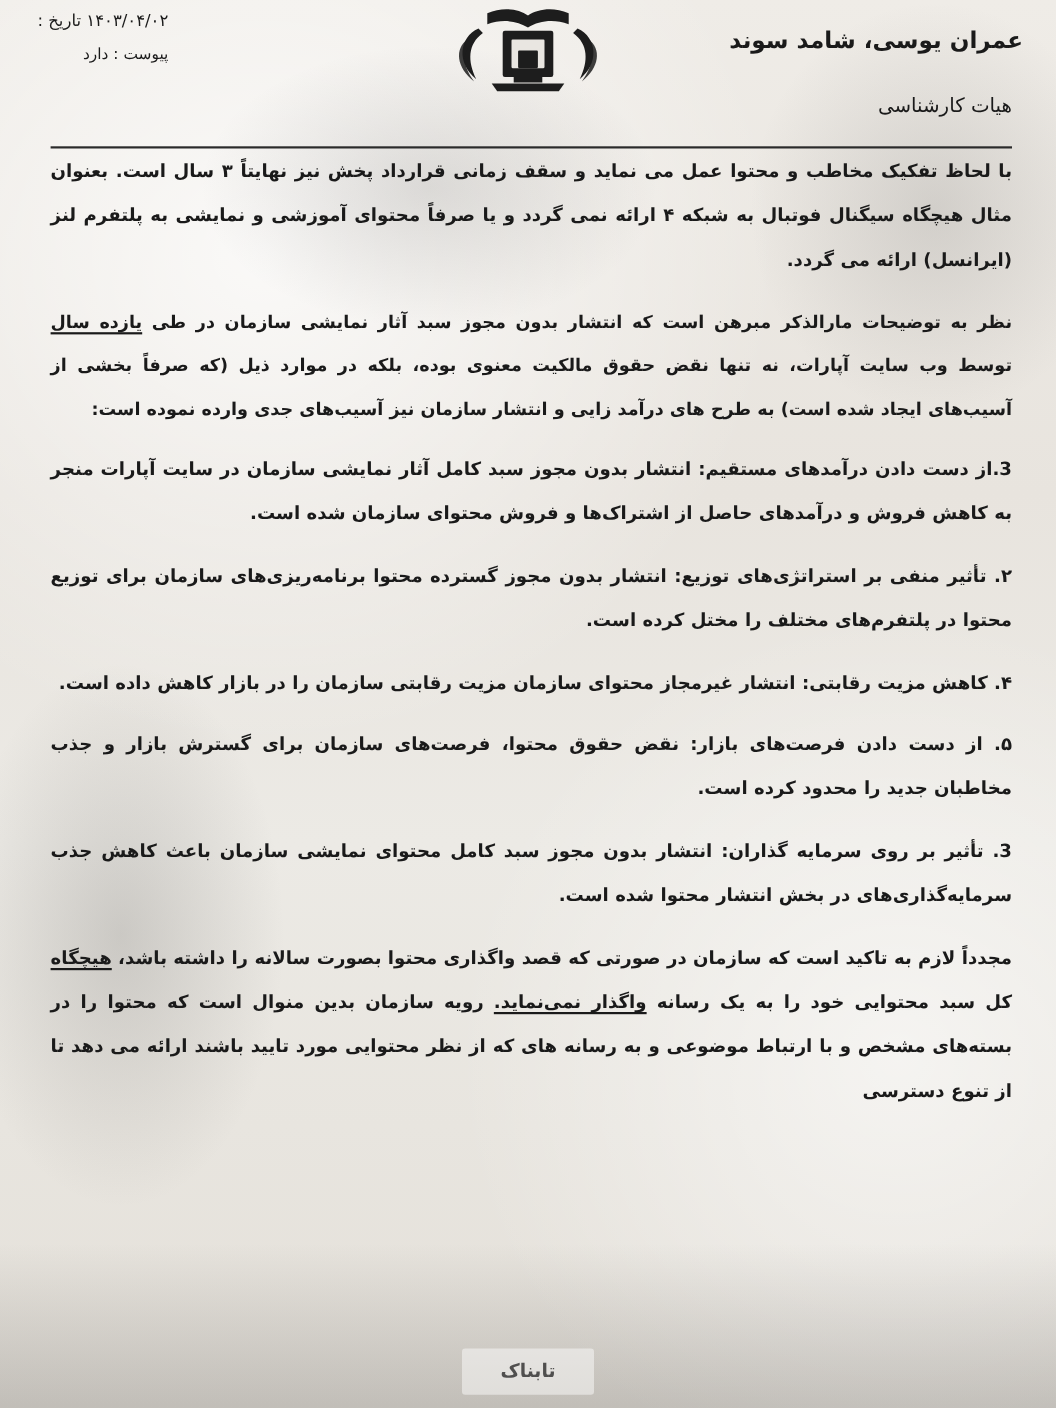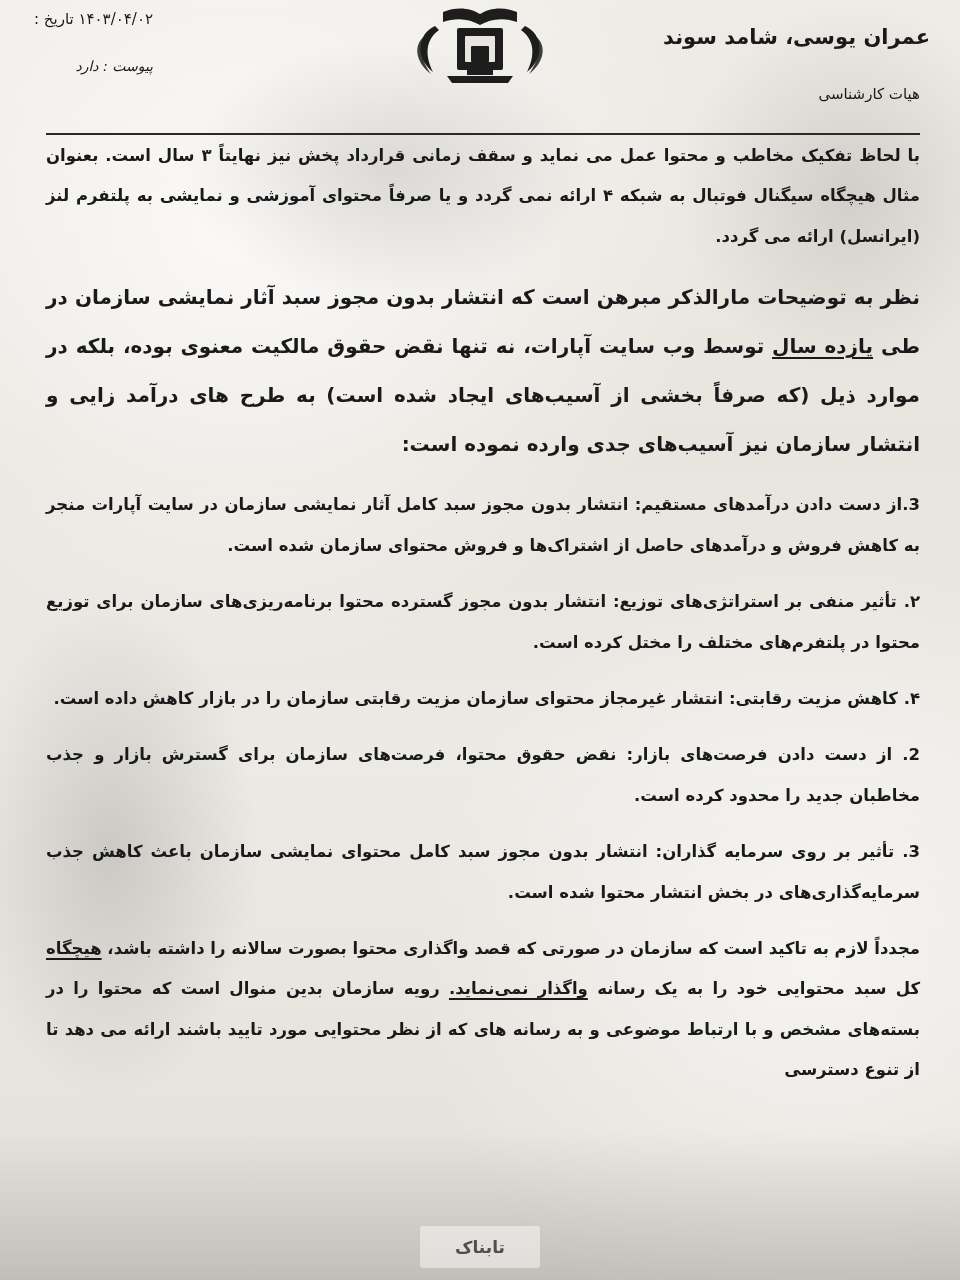--- a/index.html
+++ b/index.html
@@ -64,43 +64,41 @@
     text-align: right;
     line-height: 1.9;
     margin-top: 12px;
   }
   .hdr-right .line1 {
     font-size: 21px;
     font-weight: 600;
     letter-spacing: 0.5px;
   }
   .hdr-right .line2 {
-    font-size: 15px;
+    font-size: 18px;
     margin-top: 22px;
     margin-right: 10px;
   }
   .hdr-left {
     position: absolute;
     top: 4px;
     left: 34px;
     text-align: right;
     line-height: 2.1;
   }
   .hdr-left .date-line {
     font-size: 15px;
     direction: rtl;
     white-space: nowrap;
   }
   .hdr-left .attach-line {
     font-size: 14px;
     direction: rtl;
     white-space: nowrap;
-    margin-top: 16px;
     margin-left: 14px;
-    font-style: italic;
   }
   .logo {
     position: absolute;
     top: -4px;
     left: 50%;
     transform: translateX(-50%);
     width: 170px;
     height: 95px;
   }
   .rule {
@@ -127,21 +125,21 @@
     margin: 0 0 10px 0;
     font-weight: 600;
   }
   .p.gap { margin-bottom: 16px; }
   .u {
     text-decoration: underline;
     text-underline-offset: 4px;
     text-decoration-thickness: 2px;
   }
   .bold { font-weight: 800; }
-  .big { font-size: 20px; }
+  .big { font-size: 16px; }
 
   
   .watermark {
     position: absolute;
     bottom: 12px;
     left: 50%;
     transform: translateX(-50%);
     width: 120px;
     height: 42px;
     opacity: 0.85;
@@ -224,21 +222,21 @@
 
       <p class="p gap">با لحاظ تفکیک مخاطب و محتوا عمل می نماید و سقف زمانی قرارداد پخش نیز نهایتاً ۳ سال است. بعنوان مثال هیچگاه سیگنال فوتبال به شبکه ۴ ارائه نمی گردد و یا صرفاً محتوای آموزشی و نمایشی به پلتفرم لنز (ایرانسل) ارائه می گردد.</p>
 
       <p class="p gap big">
         <span>نظر به توضیحات مارالذکر مبرهن است که انتشار بدون مجوز </span><span class="bold">سبد آثار نمایشی</span><span> سازمان در طی </span><span class="bold u">یازده سال</span><span> توسط وب سایت آپارات، نه تنها نقض حقوق مالکیت معنوی بوده، بلکه در موارد ذیل (که صرفاً بخشی از آسیب‌های ایجاد شده است) به طرح های درآمد زایی و انتشار سازمان نیز آسیب‌های جدی وارده نموده است:</span>
       </p>
 
       <p class="p gap">3.از دست دادن درآمدهای مستقیم: انتشار بدون مجوز سبد کامل آثار نمایشی سازمان در سایت آپارات منجر به کاهش فروش و درآمدهای حاصل از اشتراک‌ها و فروش محتوای سازمان شده است.</p>
       <p class="p gap">۲. تأثیر منفی بر استراتژی‌های توزیع: انتشار بدون مجوز گسترده محتوا برنامه‌ریزی‌های سازمان برای توزیع محتوا در پلتفرم‌های مختلف را مختل کرده است.</p>
       <p class="p gap">۴. کاهش مزیت رقابتی: انتشار غیرمجاز محتوای سازمان مزیت رقابتی سازمان  را در بازار کاهش داده است.</p>
-      <p class="p gap">2. از دست دادن فرصت‌های بازار: نقض حقوق محتوا، فرصت‌های سازمان برای گسترش بازار و جذب مخاطبان جدید را محدود کرده است.</p>
+      <p class="p gap">۵. از دست دادن فرصت‌های بازار: نقض حقوق محتوا، فرصت‌های سازمان برای گسترش بازار و جذب مخاطبان جدید را محدود کرده است.</p>
       <p class="p gap">3. تأثیر بر روی سرمایه گذاران: انتشار بدون مجوز سبد کامل محتوای نمایشی سازمان باعث کاهش جذب سرمایه‌گذاری‌های در بخش انتشار محتوا شده است.</p>
 
       <p class="p">
         <span>مجدداً لازم به تاکید است که سازمان در صورتی که قصد واگذاری محتوا بصورت سالانه را داشته باشد، </span><span class="bold u">هیچگاه</span><span> کل سبد محتوایی خود را به یک رسانه </span><span class="bold u">واگذار نمی‌نماید.</span><span> رویه سازمان بدین منوال است که محتوا را در بسته‌های مشخص و با ارتباط موضوعی و به رسانه های که از نظر محتوایی مورد تایید باشند ارائه می دهد تا از تنوع دسترسی</span>
       </p>
 
     </div>
 
     <div class="watermark">
       <div class="wm-box"></div>

